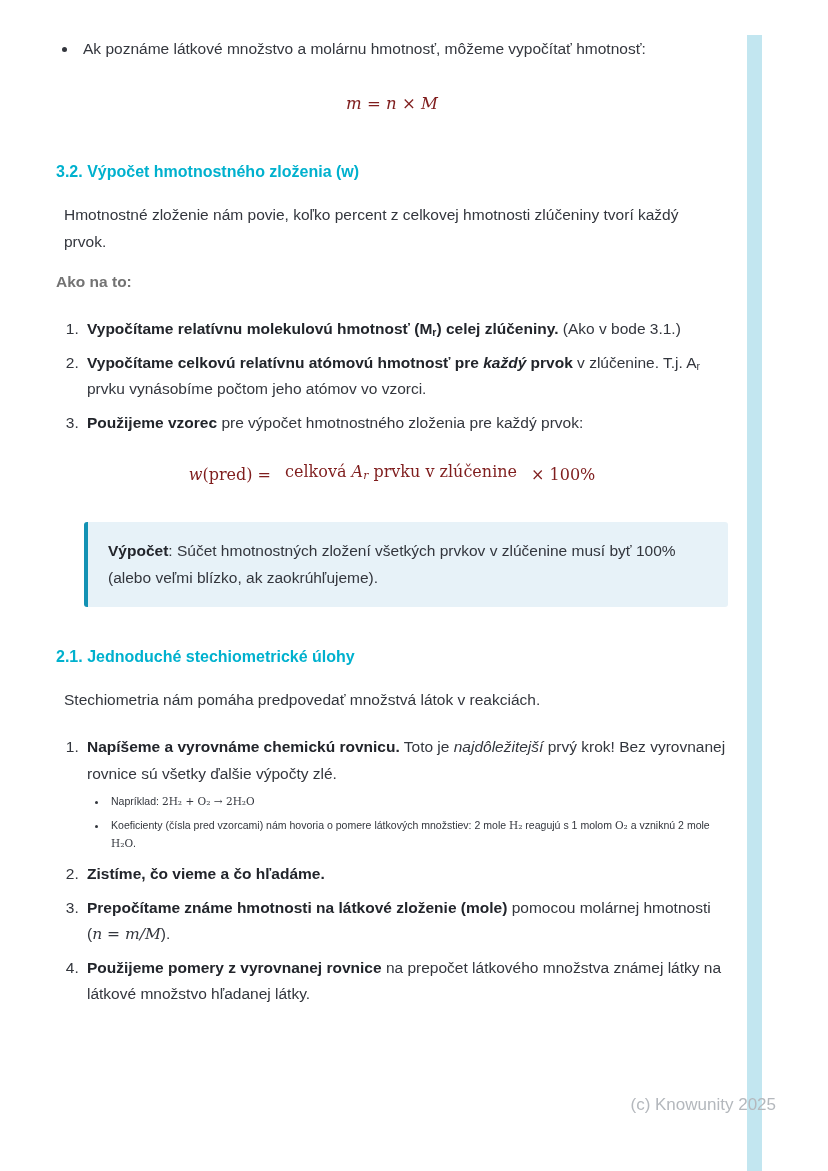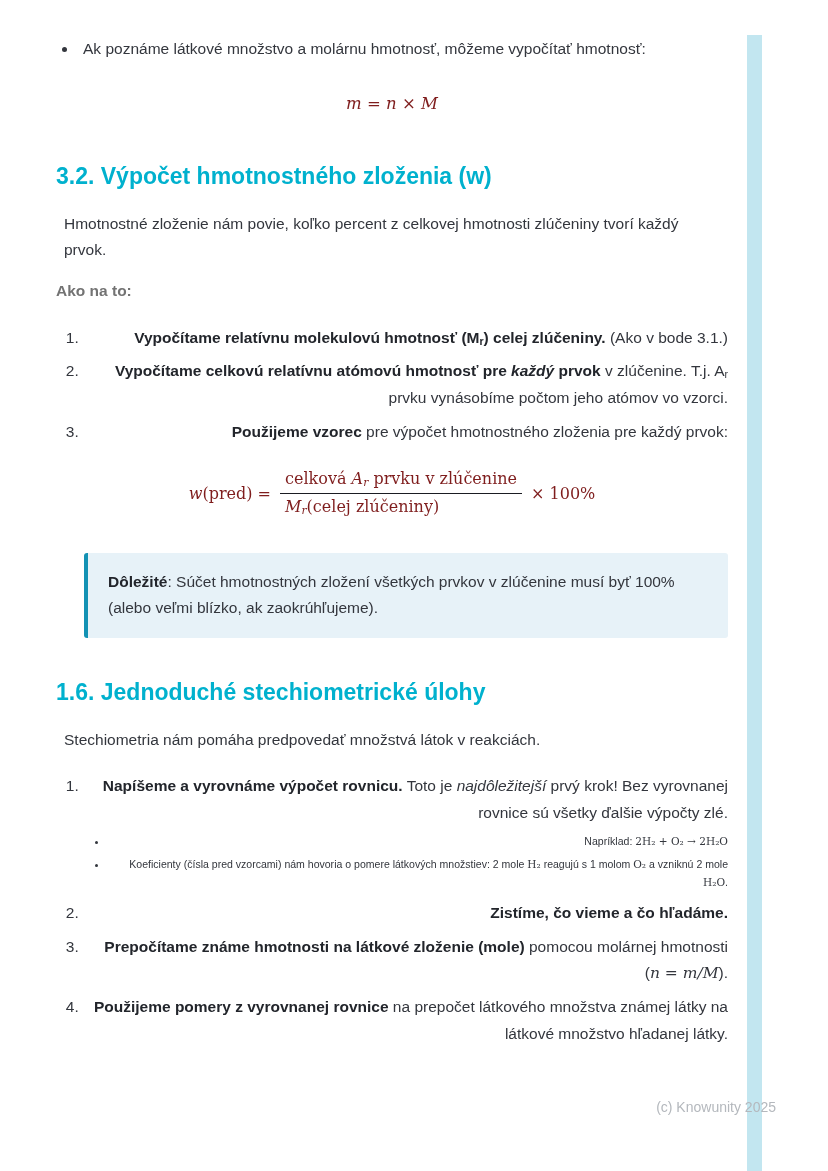--- a/index.html
+++ b/index.html
@@ -19,46 +19,46 @@
   .m{font-family:"DejaVu Serif","Liberation Serif",serif;}
 
   
   ul.top{margin:6px 0 0;padding-left:22px;}
   ul.top>li{padding-left:5px;}
 
   
   .formula{font-family:"DejaVu Serif","Liberation Serif",serif;color:#7f1d1d;}
   .formula-mass{margin:27px 0 0;text-align:center;font-size:16.5px;}
   .fraction-row{margin:24px 0 0;display:flex;justify-content:center;align-items:center;gap:9px;font-size:16px;}
-  .frac{display:inline-flex;flex-direction:column;line-height:1.3;}
+  .frac{display:inline-flex;flex-direction:column;align-items:center;line-height:1.3;gap:36px;}
   .frac .num{padding:0 5px 3px;}
   .frac .den{padding:3px 5px 0;border-top:1px solid #1a1c22;}
 
-  h2{margin:44px 0 0;font-size:23px;line-height:1.25;color:#00b1ce;font-weight:700;}
+  h2{margin:44px 0 0;font-size:16px;line-height:1.25;color:#00b1ce;font-weight:700;}
   h2.tight{margin-top:40px;}
   p.body-p{margin:20px 8px 0;}
   p.label{margin:14px 0 0;font-weight:700;color:#737373;}
 
-  ol.steps{margin:20px 0 0;padding-left:27px;text-align:right;}
+  ol.steps{margin:20px 0 0;padding-left:27px;}
   ol.steps>li{margin:0 0 7px;padding-left:4px;}
 
   ul.sub{margin:5px 0 9px;padding-left:21px;list-style:disc;}
   ul.sub>li{margin:0 0 5px;padding-left:3px;}
 
   .callout{
     margin:34px 0 0 28px;
     background:#e7f2f8;
     border-left:4px solid #1392b4;
     border-radius:3px;
     padding:16px 20px;
   }
   .callout p{margin:0;}
 
   .edge-strip{position:absolute;top:35px;right:66px;bottom:0;width:15px;background:#c2e6f0;z-index:1;}
-  .footer{position:absolute;right:52px;bottom:52px;font-size:14px;color:#b4b8bd;z-index:2;}
+  .footer{position:absolute;right:52px;bottom:52px;font-size:17px;color:#b4b8bd;z-index:2;}
 </style>
 </head>
 <body>
 
 <div class="edge-strip"></div>
 
 <main class="content">
 
   <ul class="top">
     <li>Ak poznáme látkové množstvo a molárnu hmotnosť, môžeme vypočítať hmotnosť:</li>
@@ -81,37 +81,36 @@
     </li>
     <li>
       <span><span class="b">Použijeme vzorec</span><span> pre výpočet hmotnostného zloženia pre každý prvok:</span></span>
     </li>
   </ol>
 
   <div class="formula fraction-row">
     <span><span class="i">w</span><span>(pred) =</span></span>
     <span class="frac">
       <span class="num"><span>celková </span><span class="i">A</span><span class="i sub">r</span><span> prvku v zlúčenine</span></span>
-      <span class="den"><span class="i">M</span><span class="i sub">r</span><span>(celej zlúčeniny)</span></span>
     </span>
     <span><span>× 100%</span></span>
   </div>
 
   <div class="callout">
-    <p><span class="b">Dôležité</span><span>: Súčet hmotnostných zložení všetkých prvkov v zlúčenine musí byť 100% (alebo veľmi blízko, ak zaokrúhľujeme).</span></p>
+    <p><span class="b">Výpočet</span><span>: Súčet hmotnostných zložení všetkých prvkov v zlúčenine musí byť 100% (alebo veľmi blízko, ak zaokrúhľujeme).</span></p>
   </div>
 
-  <h2 class="tight">1.6. Jednoduché stechiometrické úlohy</h2>
+  <h2 class="tight">2.1. Jednoduché stechiometrické úlohy</h2>
 
   <p class="body-p">Stechiometria nám pomáha predpovedať množstvá látok v reakciách.</p>
 
 
   <ol class="steps">
     <li>
-      <span><span class="b">Napíšeme a vyrovnáme výpočet rovnicu.</span><span> Toto je </span><span class="i">najdôležitejší</span><span> prvý krok! Bez vyrovnanej rovnice sú všetky ďalšie výpočty zlé.</span></span>
+      <span><span class="b">Napíšeme a vyrovnáme chemickú rovnicu.</span><span> Toto je </span><span class="i">najdôležitejší</span><span> prvý krok! Bez vyrovnanej rovnice sú všetky ďalšie výpočty zlé.</span></span>
       <ul class="sub">
         <li><span>Napríklad: </span><span class="m">2H₂ + O₂ → 2H₂O</span></li>
         <li><span>Koeficienty (čísla pred vzorcami) nám hovoria o pomere látkových množstiev: 2 mole </span><span class="m">H₂</span><span> reagujú s 1 molom </span><span class="m">O₂</span><span> a vzniknú 2 mole </span><span class="m">H₂O</span><span>.</span></li>
       </ul>
     </li>
     <li>
       <span><span class="b">Zistíme, čo vieme a čo hľadáme.</span></span>
     </li>
     <li>
       <span><span class="b">Prepočítame známe hmotnosti na látkové zloženie (mole)</span><span> pomocou molárnej hmotnosti (</span><span class="m i">n = m/M</span><span>).</span></span>

